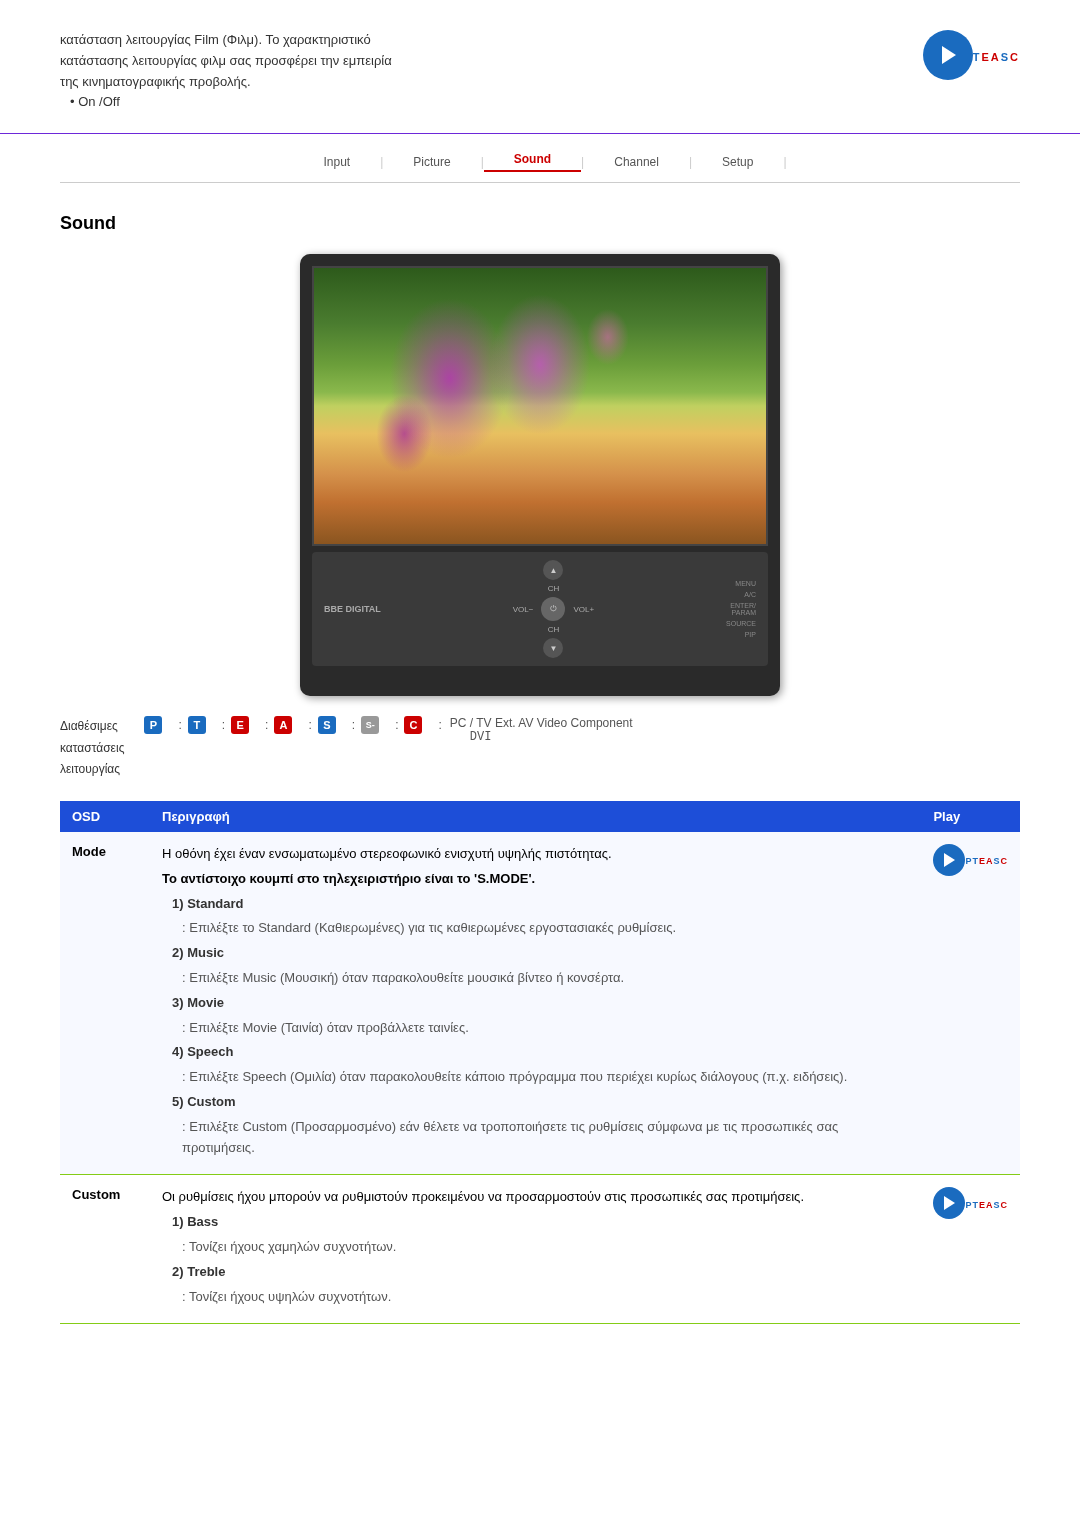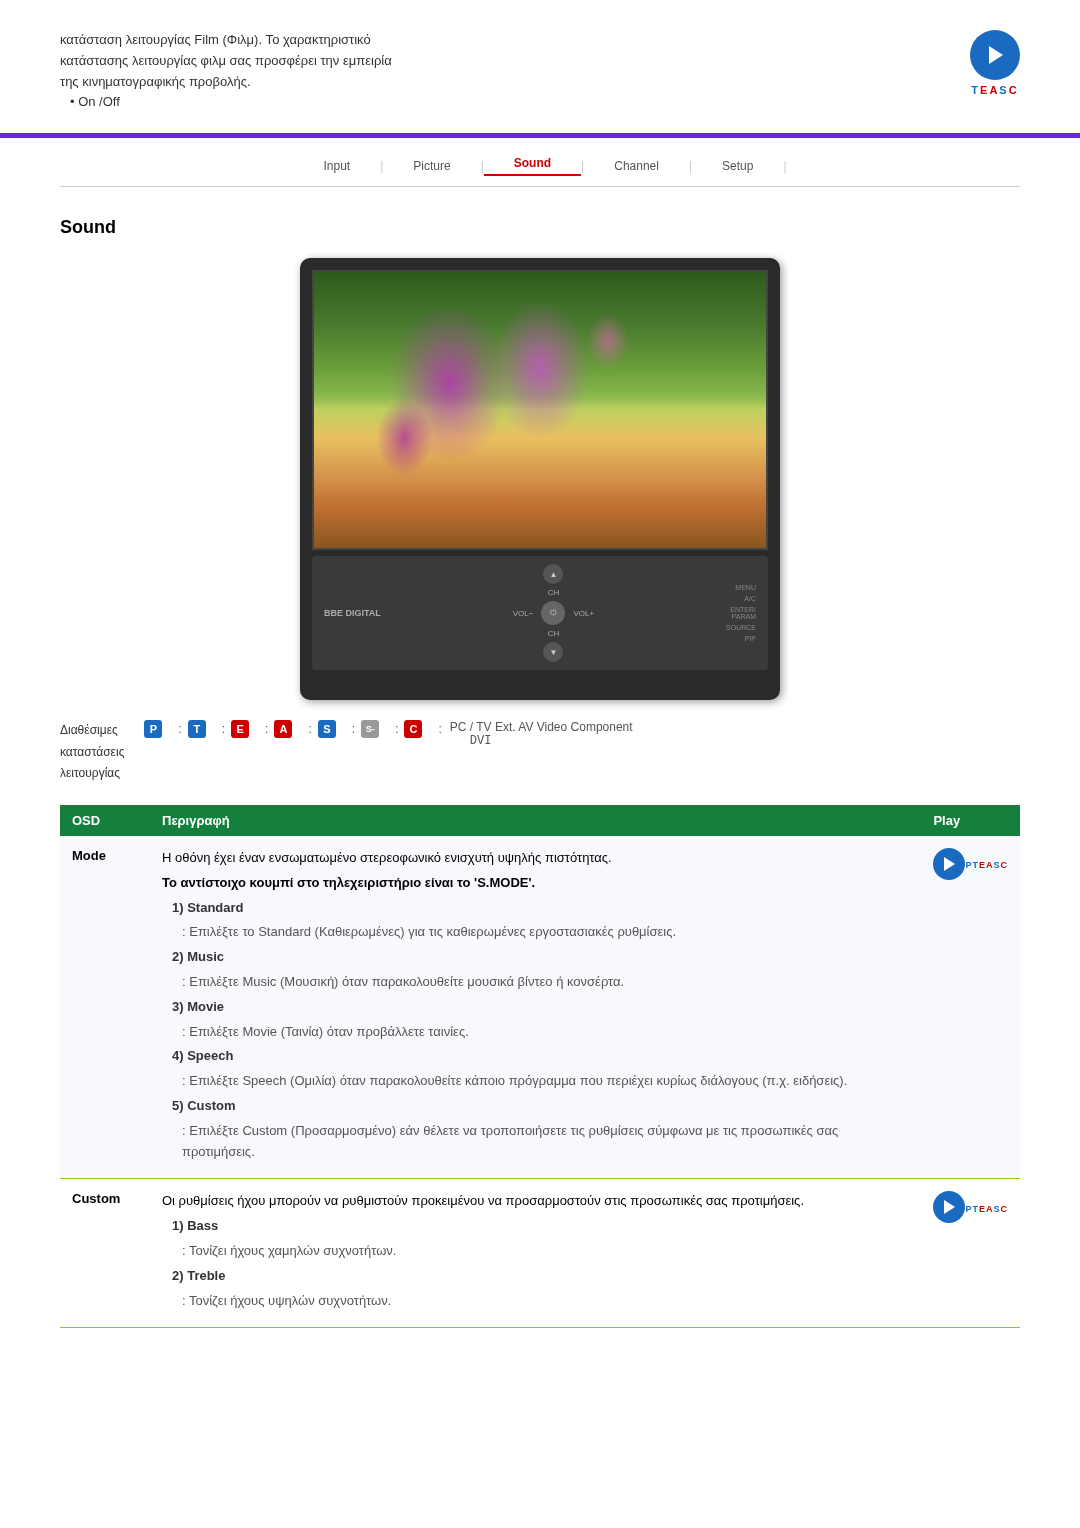--- a/index.html
+++ b/index.html
@@ -10,36 +10,36 @@
       color: #000;
       width: 1080px;
       min-height: 1528px;
     }
 
     
     .top-section {
       display: flex;
       align-items: flex-start;
       padding: 30px 60px 20px 60px;
-      border-bottom: 5px solid #6d28d9;
+      border-bottom: 1px solid #6d28d9;
     }
     .top-text {
       flex: 1;
       font-size: 13px;
       line-height: 1.6;
       color: #333;
     }
     .top-text .bullet {
       padding-left: 10px;
       text-align: right;
     }
     .logo-area {
       margin-left: 30px;
       display: flex;
-      flex-direction: column;
+      flex-direction: row;
       align-items: center;
     }
     .logo-circle {
       width: 50px;
       height: 50px;
       border-radius: 50%;
       background: #1a6bbf;
       display: flex;
       align-items: center;
       justify-content: center;
@@ -222,21 +222,21 @@
     }
 
     
     .info-table {
       width: 100%;
       border-collapse: collapse;
       margin-top: 10px;
       font-size: 13px;
     }
     .info-table thead tr {
-      background: #15803d;
+      background: #1d4ed8;
       color: #fff;
       padding-left: 40px;
     }
     .info-table thead th {
       padding: 8px 12px;
       text-align: left;
       font-weight: bold;
       font-size: 13px;
     }
     .info-table tbody tr {

